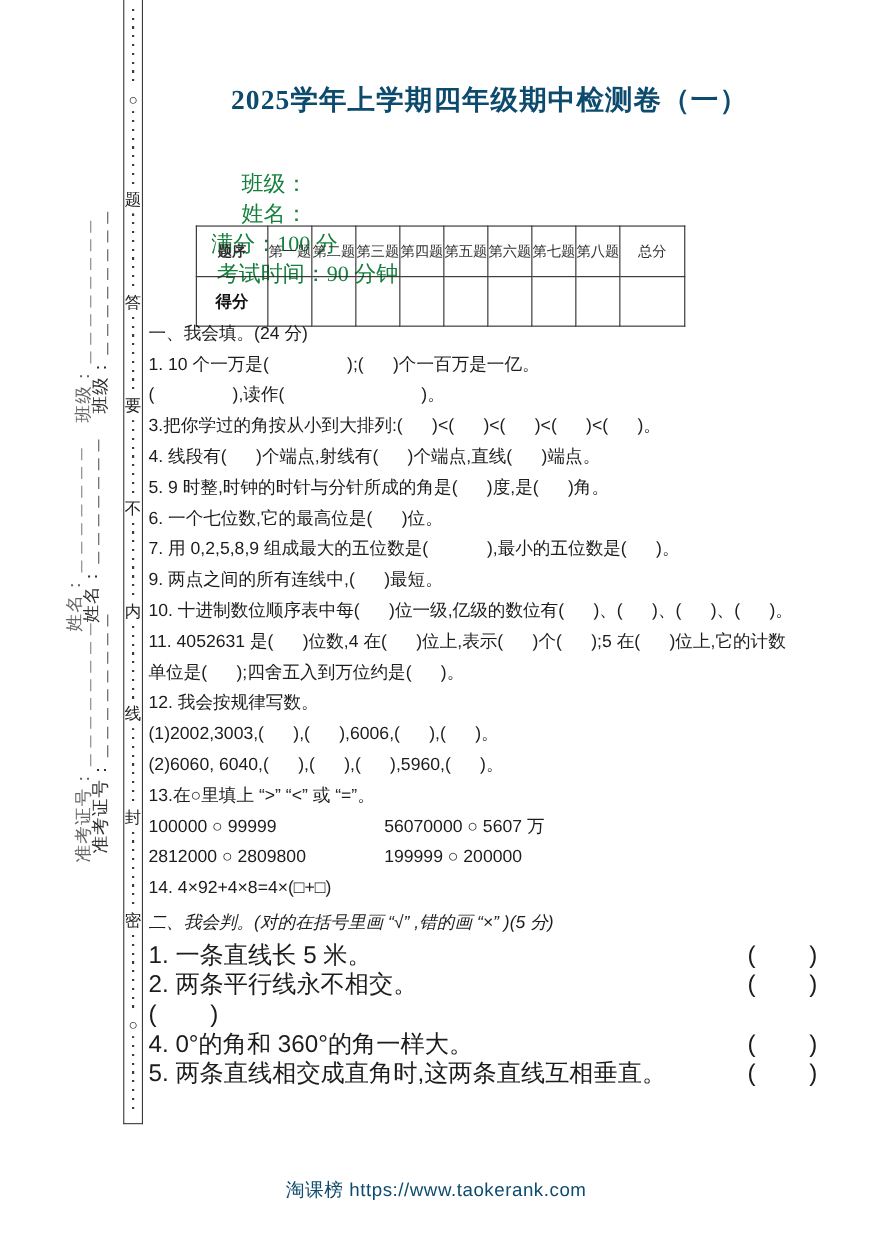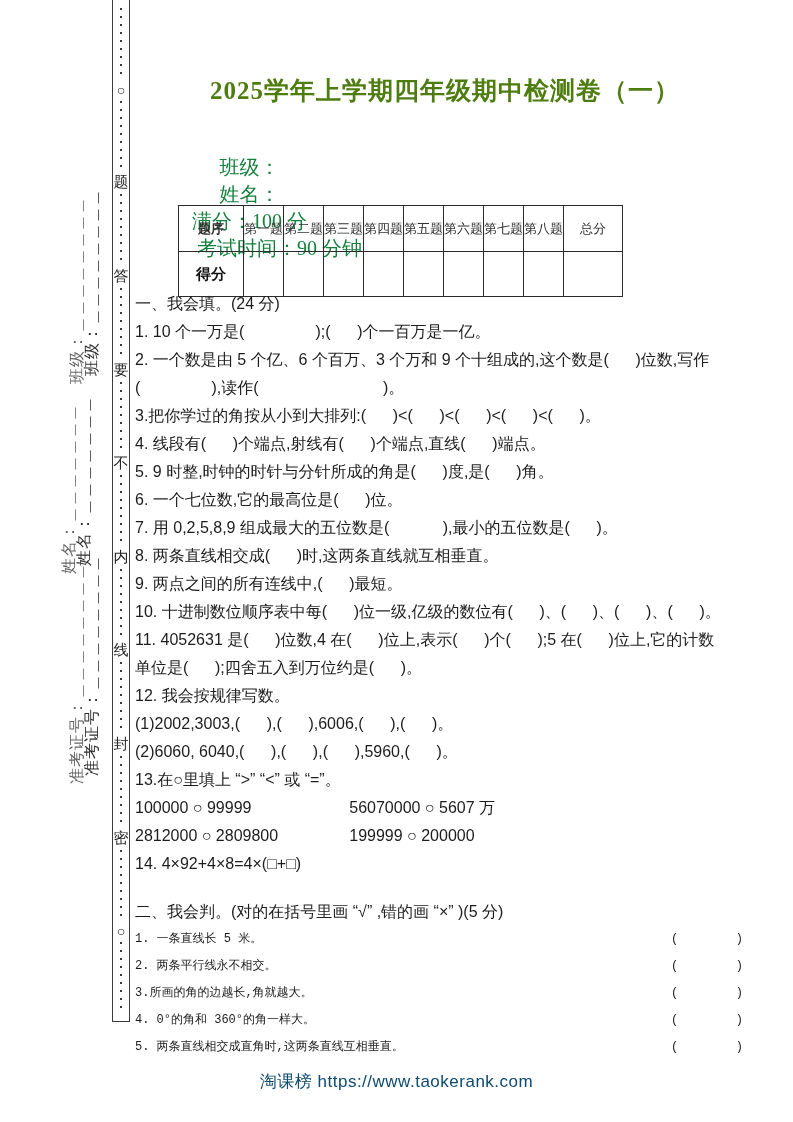--- a/index.html
+++ b/index.html
@@ -18,40 +18,40 @@
               border-left:1px solid #3a3a3a;border-right:1px solid #3a3a3a;border-bottom:1px solid #3a3a3a;
               display:flex;flex-direction:column;align-items:center;padding:5px 0;}
   .seal-dots{flex:1 1 40px;width:2px;min-height:18px;margin:3px 0;
              background:repeating-linear-gradient(#3c3c3c 0 2px,transparent 2px 8px);}
   .seal-char{font-size:15px;line-height:17px;color:#222;font-family:"Liberation Serif",serif;}
   .seal-circle{font-size:14px;line-height:16px;color:#222;}
 
   
   main{position:absolute;left:135px;top:0;width:620px;height:1122px;}
   .title{position:absolute;top:74px;left:0;width:100%;margin:0;text-align:center;
-         font-family:"Liberation Serif",serif;font-weight:bold;font-size:25px;letter-spacing:1px;color:#4d7c0f;}
+         font-family:"Liberation Serif",serif;font-weight:bold;font-size:25px;letter-spacing:1px;color:#0c4a6e;}
   .info-row{position:absolute;top:131px;left:27px;white-space:pre;
             font-family:"Liberation Serif",serif;font-size:20px;color:#15803d;text-align:center;}
   .info-row span{margin-right:60px;}
   .info-row span:last-child{margin-right:0;}
 
   .score-table{position:absolute;top:160px;left:43px;width:445px;border-collapse:collapse;table-layout:fixed;margin-top:45px;}
   .score-table th,.score-table td{border:1px solid #2b2b2b;text-align:center;vertical-align:middle;
                                   padding:0;font-weight:normal;}
   .score-table .hdr-row th{height:45px;font-size:13px;color:#2f2f2f;}
   .score-table .body-row th,.score-table .body-row td{height:44px;}
   .score-table .col-first{width:64px;font-weight:bold;font-size:15px;color:#111;}
   .score-table .col-last{width:58px;font-weight:normal;font-size:16px;color:#111;}
   .score-table .row-label{font-weight:bold;font-size:15px;color:#111;border-radius:12px;}
 
   .questions{position:absolute;top:290px;left:0;width:620px;}
   .q-line{white-space:pre;font-size:16px;line-height:28px;height:28px;overflow:visible;}
-  .sec2-heading{margin-top:20px;}
-  .judge-row{display:flex;justify-content:space-between;font-size:12px;line-height:27px;height:27px;
-             padding-right:12px;box-sizing:border-box;font-family:Liberation Mono, monospace;}
+  .sec2-heading{margin-top:4px;font-style:italic;}
+  .judge-row{display:flex;justify-content:space-between;font-size:22px;line-height:27px;height:27px;
+             padding-right:12px;box-sizing:border-box;}
   .judge-row .bracket{white-space:pre;}
 
   .footer{position:absolute;top:1070px;left:0;width:100%;text-align:center;
           color:#0c4a6e;font-size:17px;letter-spacing:0.5px;}
 </style>
 </head>
 <body>
 
 <div class="page">
 
@@ -119,28 +119,26 @@
             <td></td>
             <td></td>
           </tr>
       </tbody>
     </table>
 
     <div class="questions">
       <div class="q-line">一、我会填。(24 分)</div>
       <div>
           <div class="q-line">1. 10 个一万是(                );(      )个一百万是一亿。</div>
-          <div class="q-line">2. 一个数是由 5 个亿、6 个百万、3 个万和 9 个十组成的,这个数是(      )位数,写作</div>
           <div class="q-line">(                ),读作(                            )。</div>
           <div class="q-line">3.把你学过的角按从小到大排列:(      )&lt;(      )&lt;(      )&lt;(      )&lt;(      )。</div>
           <div class="q-line">4. 线段有(      )个端点,射线有(      )个端点,直线(      )端点。</div>
           <div class="q-line">5. 9 时整,时钟的时针与分针所成的角是(      )度,是(      )角。</div>
           <div class="q-line">6. 一个七位数,它的最高位是(      )位。</div>
           <div class="q-line">7. 用 0,2,5,8,9 组成最大的五位数是(            ),最小的五位数是(      )。</div>
-          <div class="q-line">8. 两条直线相交成(      )时,这两条直线就互相垂直。</div>
           <div class="q-line">9. 两点之间的所有连线中,(      )最短。</div>
           <div class="q-line">10. 十进制数位顺序表中每(      )位一级,亿级的数位有(      )、(      )、(      )、(      )。</div>
           <div class="q-line">11. 4052631 是(      )位数,4 在(      )位上,表示(      )个(      );5 在(      )位上,它的计数</div>
           <div class="q-line">单位是(      );四舍五入到万位约是(      )。</div>
           <div class="q-line">12. 我会按规律写数。</div>
           <div class="q-line">(1)2002,3003,(      ),(      ),6006,(      ),(      )。</div>
           <div class="q-line">(2)6060, 6040,(      ),(      ),(      ),5960,(      )。</div>
           <div class="q-line">13.在○里填上 “&gt;” “&lt;” 或 “=”。</div>
           <div class="q-line">100000 ○ 99999                      56070000 ○ 5607 万</div>
           <div class="q-line">2812000 ○ 2809800                199999 ○ 200000</div>
@@ -150,21 +148,20 @@
       <div>
           <div class="judge-row">
             <span class="judge-text">1. 一条直线长 5 米。</span>
             <span class="bracket">(        )</span>
           </div>
           <div class="judge-row">
             <span class="judge-text">2. 两条平行线永不相交。</span>
             <span class="bracket">(        )</span>
           </div>
           <div class="judge-row">
-            <span class="judge-text">3.所画的角的边越长,角就越大。</span>
             <span class="bracket">(        )</span>
           </div>
           <div class="judge-row">
             <span class="judge-text">4. 0°的角和 360°的角一样大。</span>
             <span class="bracket">(        )</span>
           </div>
           <div class="judge-row">
             <span class="judge-text">5. 两条直线相交成直角时,这两条直线互相垂直。</span>
             <span class="bracket">(        )</span>
           </div>

